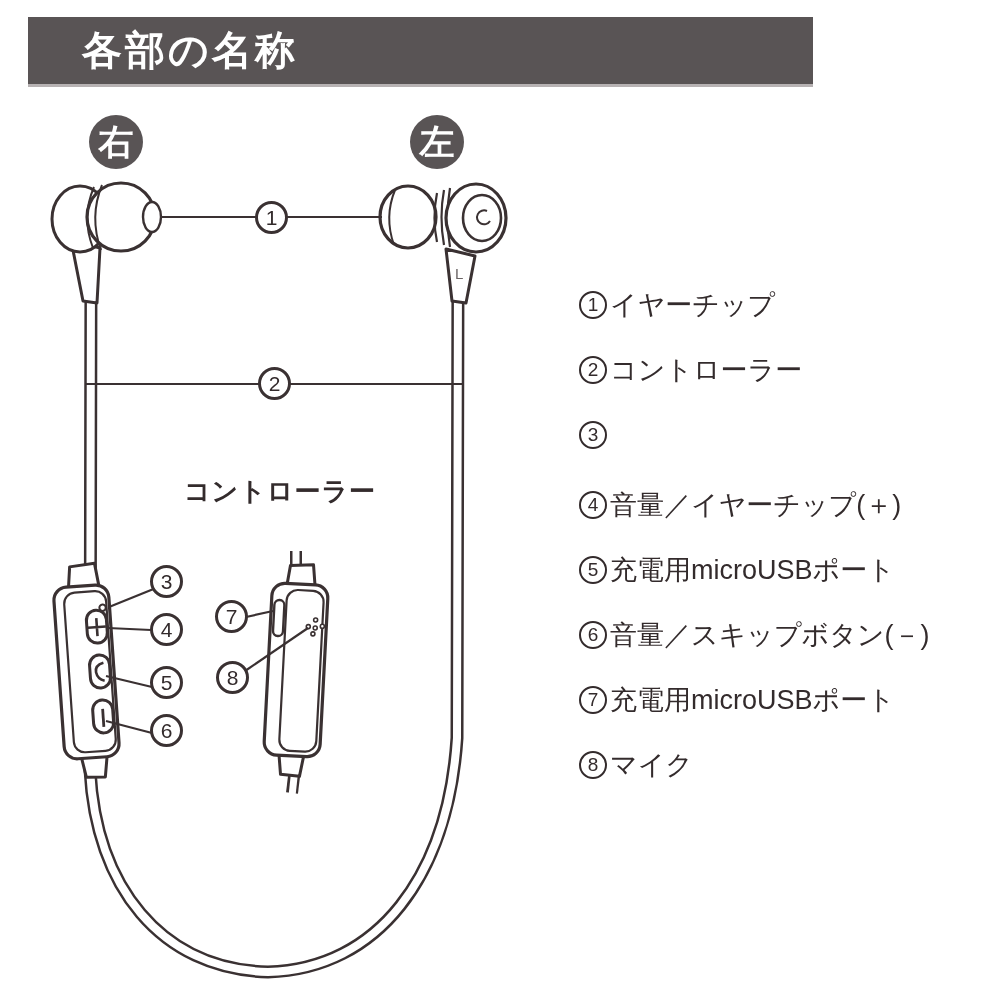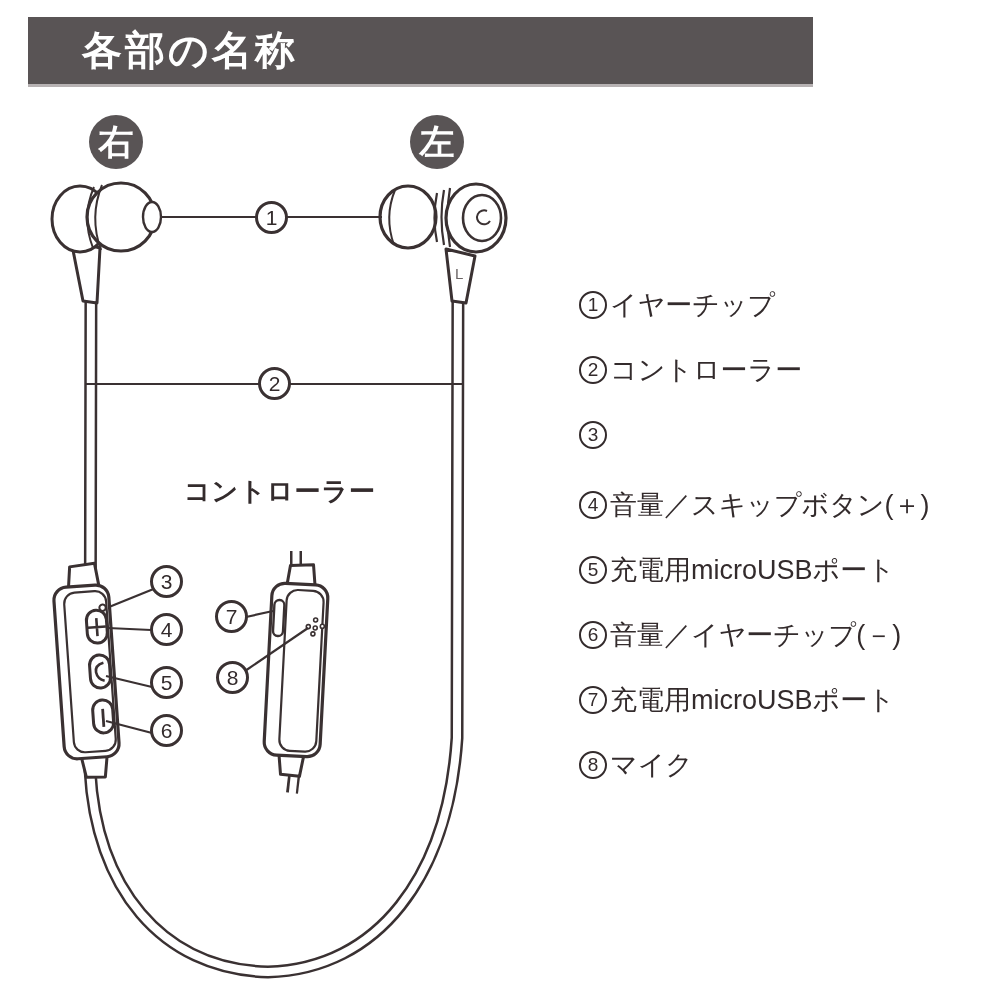--- a/index.html
+++ b/index.html
@@ -166,29 +166,29 @@
   </div>
   <div class="item" style="top:353px;">
     <span class="num">2</span>
     <span class="lbl">コントローラー</span>
   </div>
   <div class="item" style="top:418px;">
     <span class="num">3</span>
   </div>
   <div class="item" style="top:488px;">
     <span class="num">4</span>
-    <span class="lbl">音量／スキップボタン(＋)</span>
+    <span class="lbl">音量／イヤーチップ(＋)</span>
   </div>
   <div class="item" style="top:553px;">
     <span class="num">5</span>
     <span class="lbl">充電用microUSBポート</span>
   </div>
   <div class="item" style="top:618px;">
     <span class="num">6</span>
-    <span class="lbl">音量／イヤーチップ(－)</span>
+    <span class="lbl">音量／スキップボタン(－)</span>
   </div>
   <div class="item" style="top:683px;">
     <span class="num">7</span>
     <span class="lbl">充電用microUSBポート</span>
   </div>
   <div class="item" style="top:748px;">
     <span class="num">8</span>
     <span class="lbl">マイク</span>
   </div>
 </div>

